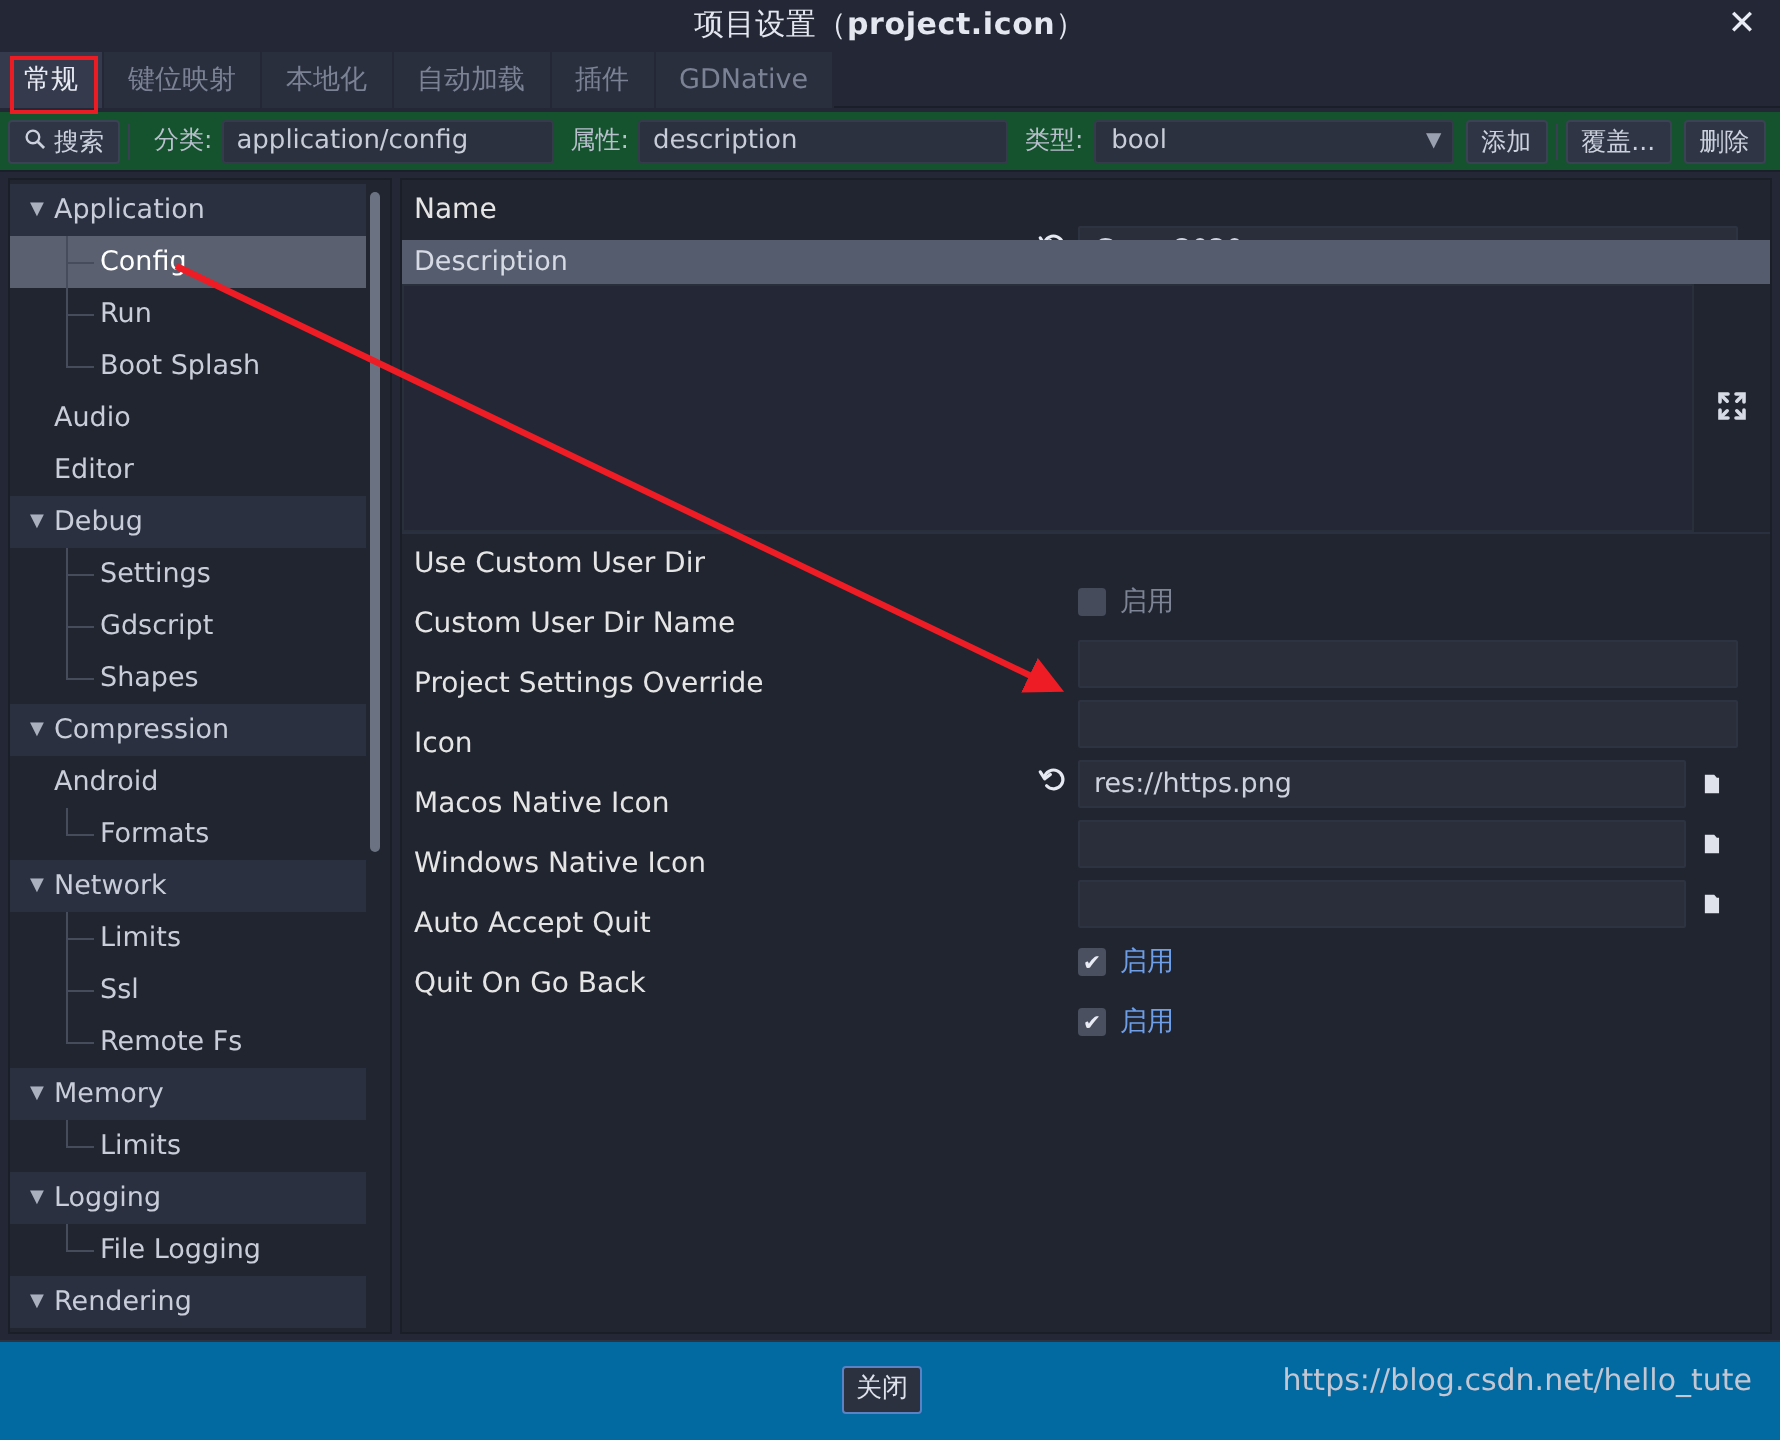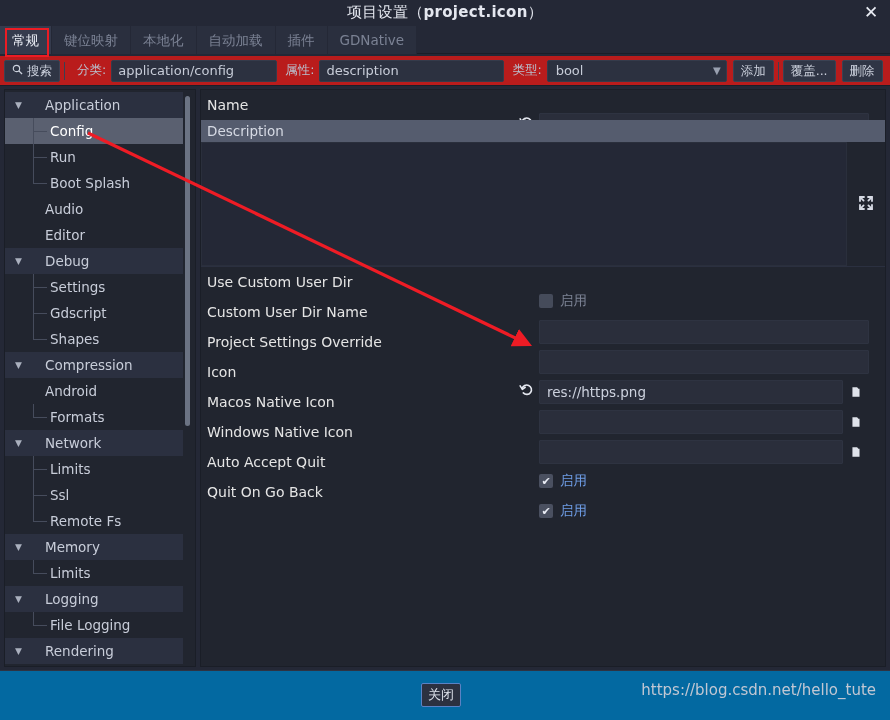--- a/index.html
+++ b/index.html
@@ -43,21 +43,21 @@
   .tab.active { background: #353b4d; color: #e8ebf3; }
 
   .tab-annot {
     position: absolute; left: 5px; top: 28px; width: 44px; height: 29px;
     border: 2px solid #ec1c24; pointer-events: none; z-index: 40;
   }
 
   
   .toolbar {
     position: absolute; left: 0; top: 56px; width: 890px; height: 30px;
-    background: #b91c1c; display: flex; align-items: center; padding: 0 4px;
+    background: #14532d; display: flex; align-items: center; padding: 0 4px;
     border-bottom: 1px solid #1b1f29;
   }
   .tb-btn {
     height: 22px; line-height: 20px; padding: 0 7px;
     background: #2f3545; border: 1px solid #3b4253; border-radius: 2px;
     font-size: 12.5px; color: #ccd1dd; cursor: pointer; white-space: nowrap;
   }
   .tb-label { font-size: 12.5px; color: #b9bfcd; margin: 0 5px 0 8px; white-space: nowrap; }
   .tb-input {
     height: 22px; line-height: 20px; padding: 0 6px;
@@ -87,21 +87,21 @@
     position: relative; height: 26px; line-height: 26px;
     font-size: 13.5px; color: #c8cdd9; cursor: pointer; white-space: nowrap;
   }
   .tree-row.group { background: #2b3040; }
   .tree-row.selected { background: #5a6070; color: #ffffff; }
   .tree-row .arrow {
     position: absolute; left: 10px; top: 0; width: 12px;
     font-size: 9px; color: #aab0be; line-height: 26px;
   }
   .tree-row .tlabel { position: absolute; top: 0; }
-  .tree-row.lvl0 .tlabel { left: 40px; text-align: center; }
+  .tree-row.lvl0 .tlabel { left: 22px; text-align: center; }
   .tree-row.lvl1 .tlabel { left: 45px; }
   .guide-v {
     position: absolute; left: 28px; width: 1px; background: #464c5c;
   }
   .guide-h {
     position: absolute; left: 28px; top: 13px; width: 14px; height: 1px; background: #464c5c;
   }
   .sb-track {
     position: absolute; right: 4px; top: 2px; width: 7px; height: 574px;
     background: transparent;

